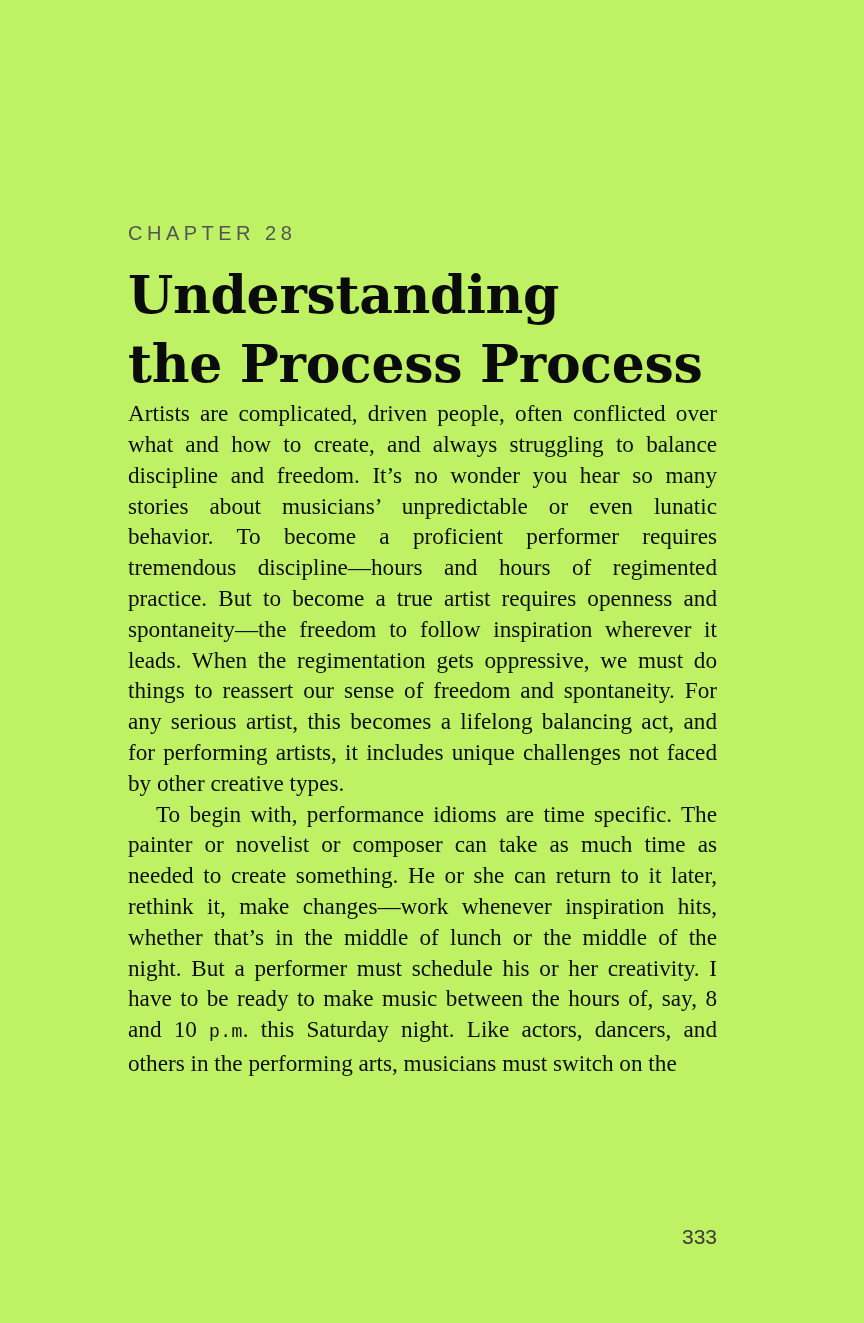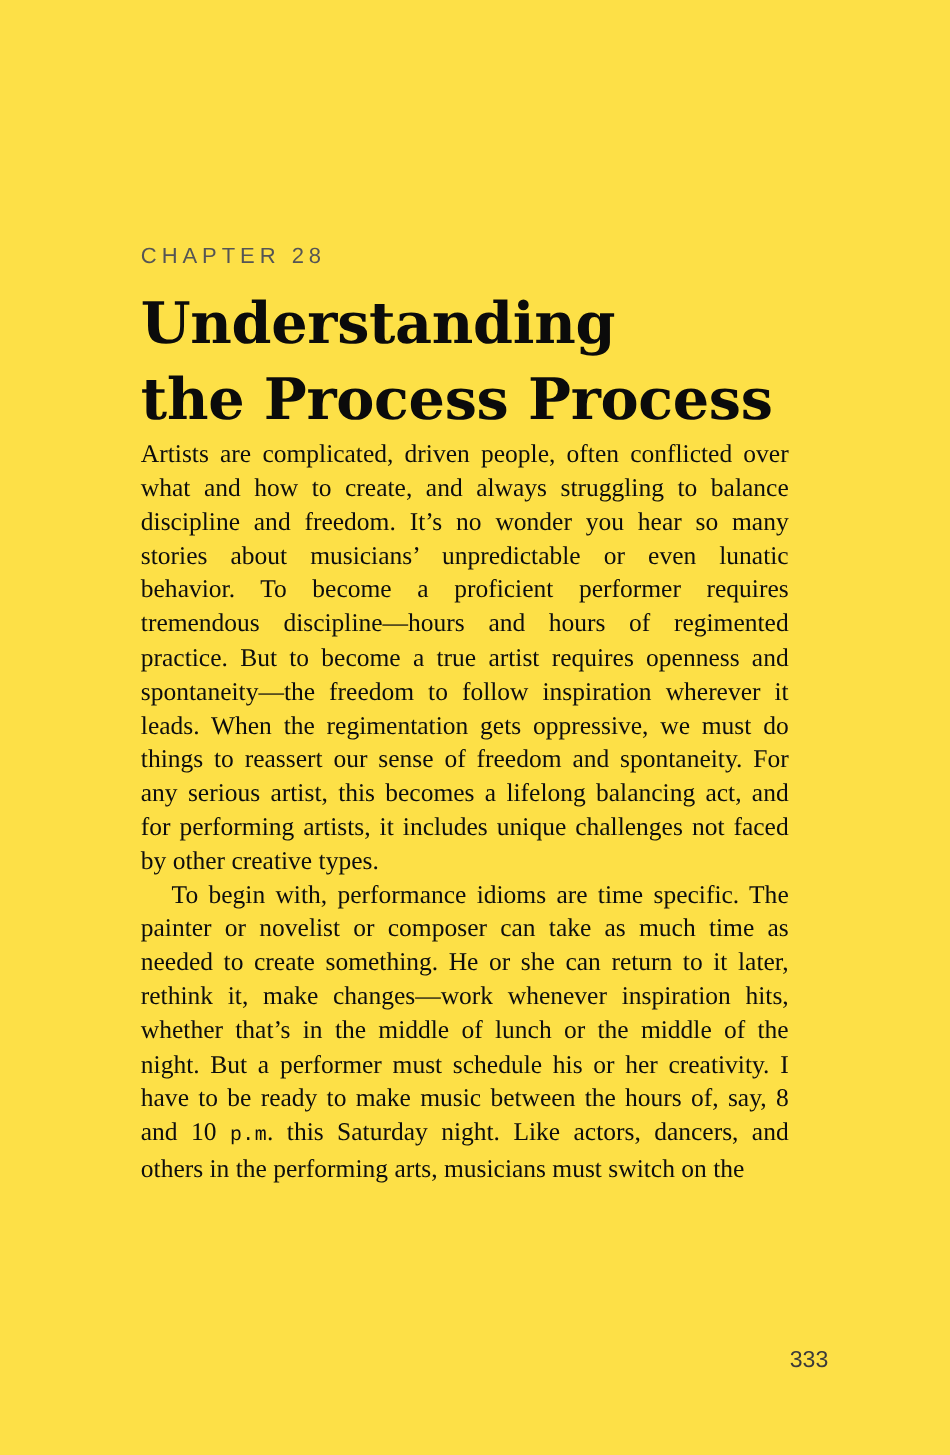--- a/index.html
+++ b/index.html
@@ -13,21 +13,21 @@
     position: relative;
     font-family: "Liberation Serif", serif;
     color: #111111;
     overflow: hidden;
   }
   .page {
     position: absolute;
     left: 0; top: 0;
     width: 864px;
     height: 1323px;
-    background: #fde047;
+    background: #bef264;
   }
   .content {
     position: absolute;
     left: 128px;
     top: 222px;
     width: 589px;
   }
   .chapter-label {
     font-family: "Liberation Sans", sans-serif;
     font-size: 20px;
@@ -71,21 +71,20 @@
   }
   .folio {
     position: absolute;
     left: 0;
     top: 1225px;
     width: 717px;
     text-align: right;
     font-family: "Liberation Sans", sans-serif;
     font-size: 21px;
     color: #3a3a3a;
-    padding-left: 36px;
   }
 </style>
 </head>
 <body>
 
 <div class="page">
   <div class="content">
 
     <div class="chapter-label">CHAPTER 28</div>
 

